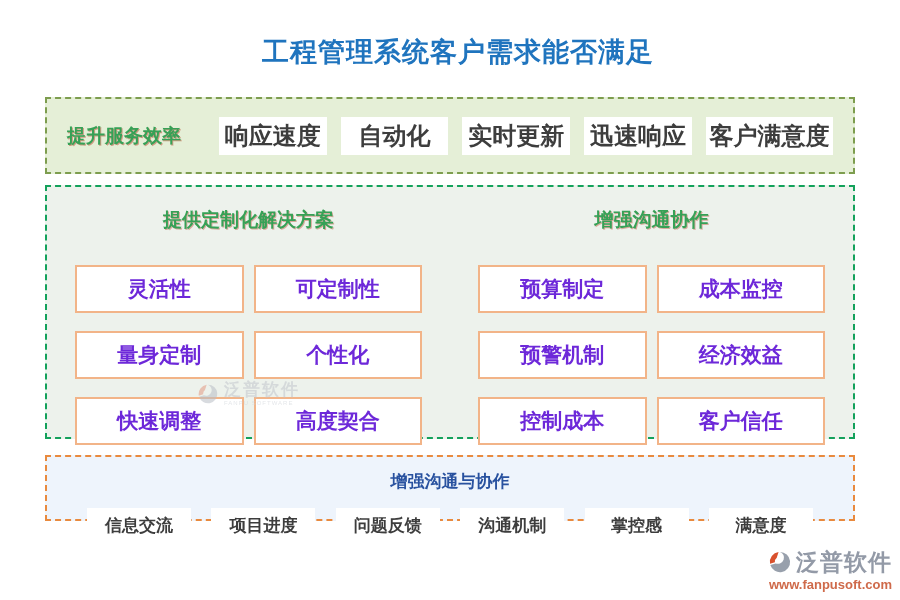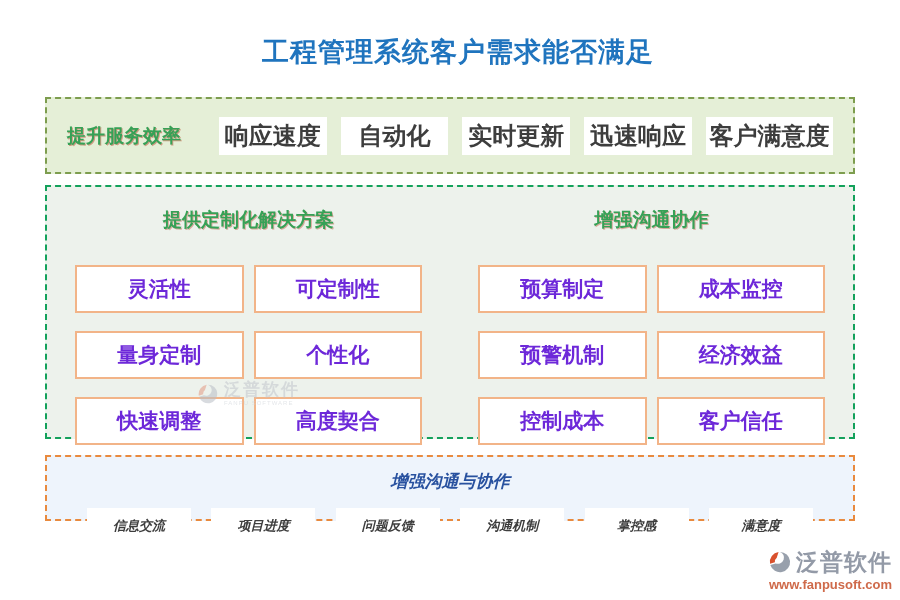--- a/index.html
+++ b/index.html
@@ -44,32 +44,32 @@
     padding:0 28px;
   }
   .obtn{
     background:#ffffff;border:2px solid var(--box-border,#f2b488);height:44px;
     display:flex;align-items:center;justify-content:center;
     font-size:21px;font-weight:700;color:#6d28d9;white-space:nowrap;
   }
   
   .sec3{
     position:absolute;left:45px;top:455px;width:810px;height:66px;box-sizing:border-box;
-    background:var(--sec3-bg,#eef4fc);border:2px dashed var(--sec3-border,#e98a3e);font-style:italic;
+    background:var(--sec3-bg,#eef4fc);border:2px dashed var(--sec3-border,#e98a3e);
   }
   .sec3-header{
     text-align:center;font-size:17px;font-weight:700;
     color:var(--blue-header,#28519f);margin-top:13px;
   }
   .sec3-row{
     display:flex;justify-content:space-between;padding:0 40px;margin-top:15px;
   }
   .sbtn{
     background:#ffffff;width:104px;height:35px;line-height:35px;text-align:center;
-    font-size:13px;font-weight:700;color:#3d3d3d;white-space:nowrap;
+    font-size:17px;font-weight:700;color:#3d3d3d;white-space:nowrap;
   }
   
   .watermark{
     position:absolute;left:196px;top:381px;display:flex;align-items:center;gap:4px;
     opacity:.55;pointer-events:none;
   }
   .watermark .wm-texts{display:flex;flex-direction:column;line-height:1;}
   .wm-name{font-size:17px;font-weight:700;color:#c2c6cd;letter-spacing:2px;}
   .wm-sub{font-size:6px;color:#ced2d8;letter-spacing:1px;margin-top:2px;font-family:"Liberation Sans",sans-serif;}
   .brand{

